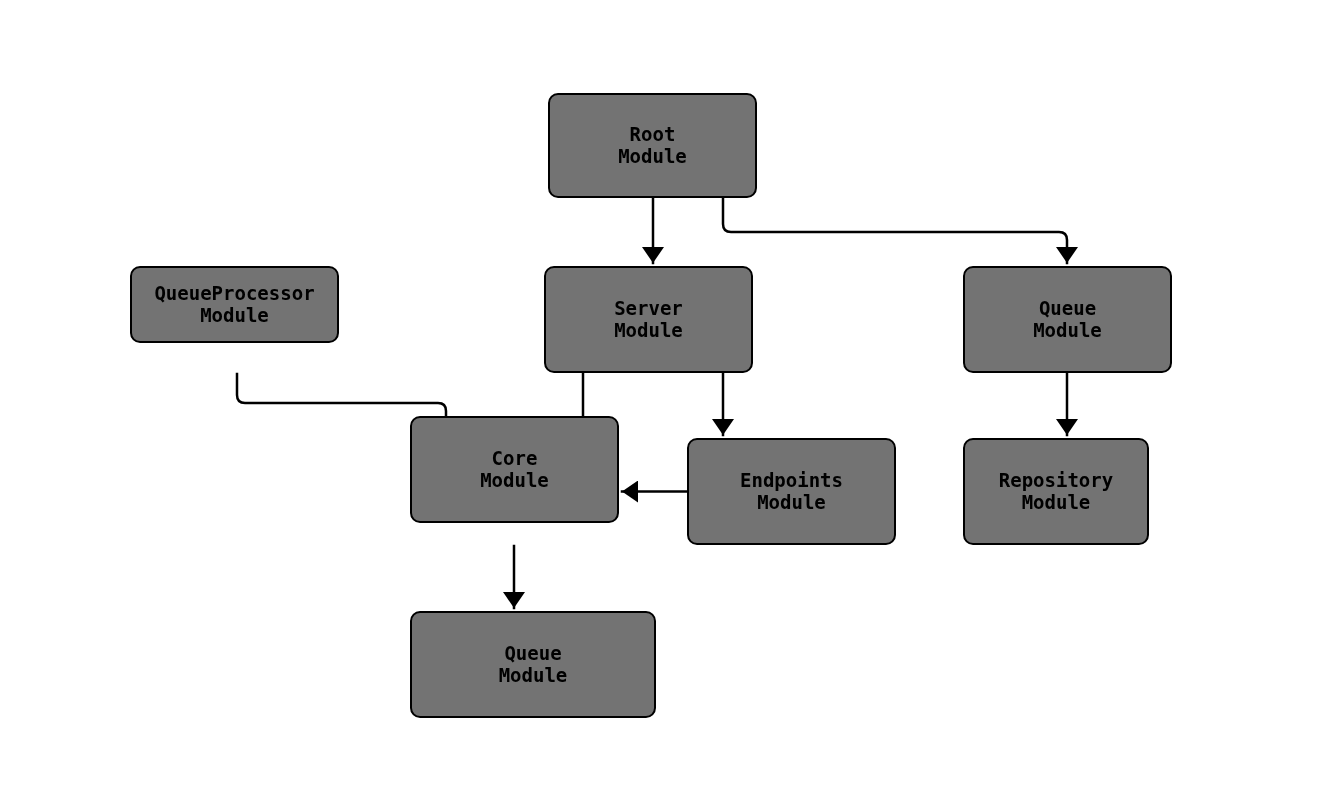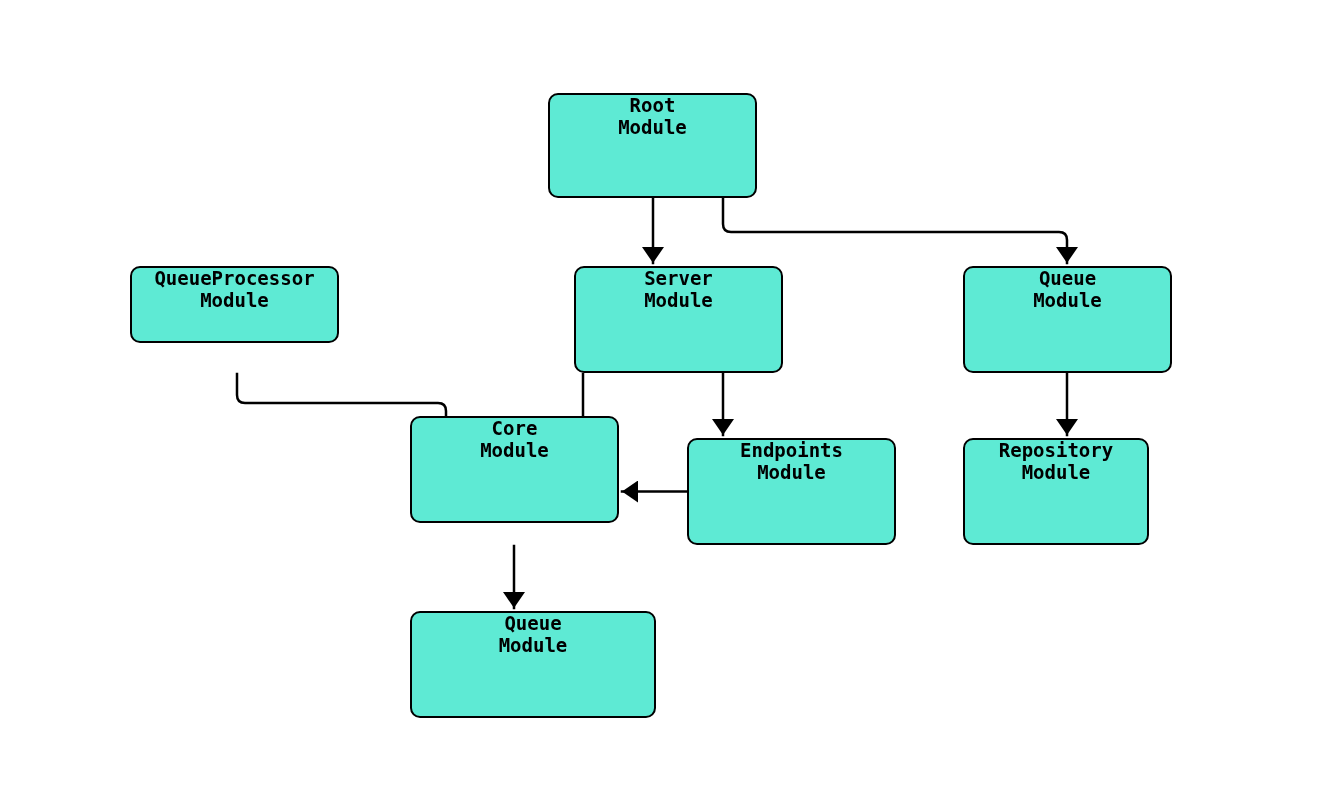--- a/index.html
+++ b/index.html
@@ -18,25 +18,25 @@
     width: 1337px; height: 809px;
   }
   .edges-layer path.edge {
     fill: none;
     stroke: #000000;
     stroke-width: 2.5;
     stroke-linecap: square;
   }
   .node {
     position: absolute;
-    background: #5eead4;
+    background: #737373;
     border: 2.5px solid #000000;
     border-radius: 10px;
     display: flex;
-    align-items: flex-start;
+    align-items: center;
     justify-content: center;
   }
   .node .label {
     font-size: 19px;
     font-weight: bold;
     line-height: 21.5px;
     color: #000000;
     text-align: center;
     white-space: pre;
   }
@@ -63,21 +63,21 @@
   </svg>
 
   <div class="node" style="left:548px; top:93px; width:209px; height:105px">
     <div class="label"><span>Root</span><br><span>Module</span></div>
   </div>
 
   <div class="node" style="left:130px; top:266px; width:209px; height:77px">
     <div class="label"><span>QueueProcessor</span><br><span>Module</span></div>
   </div>
 
-  <div class="node" style="left:574px; top:266px; width:209px; height:107px">
+  <div class="node" style="left:544px; top:266px; width:209px; height:107px">
     <div class="label"><span>Server</span><br><span>Module</span></div>
   </div>
 
   <div class="node" style="left:963px; top:266px; width:209px; height:107px">
     <div class="label"><span>Queue</span><br><span>Module</span></div>
   </div>
 
   <div class="node" style="left:410px; top:416px; width:209px; height:107px">
     <div class="label"><span>Core</span><br><span>Module</span></div>
   </div>

